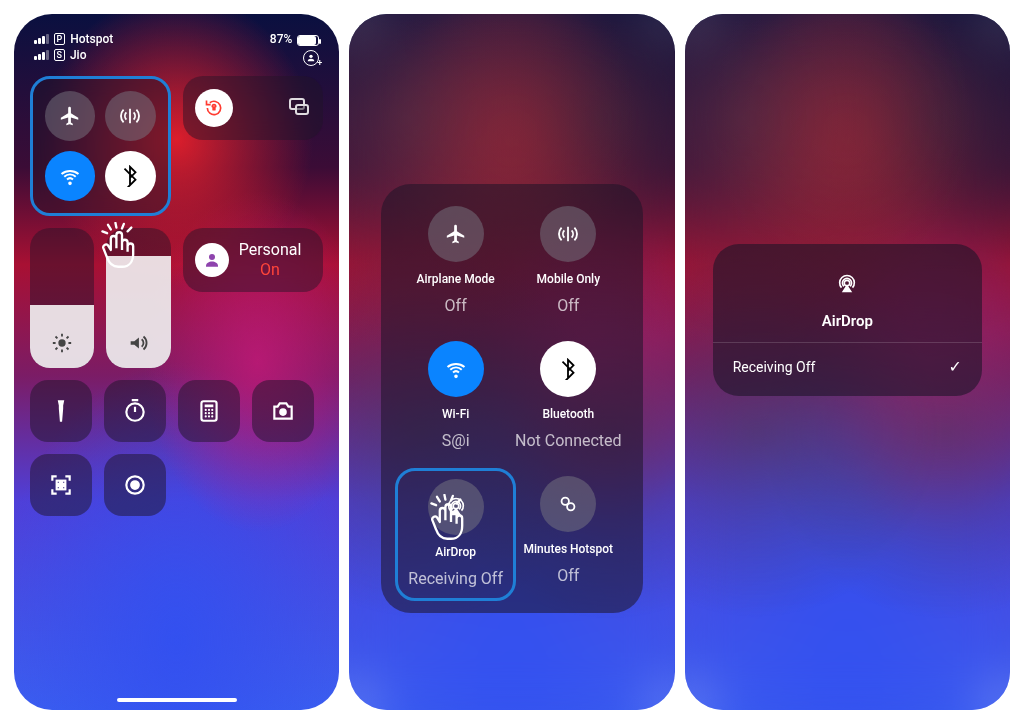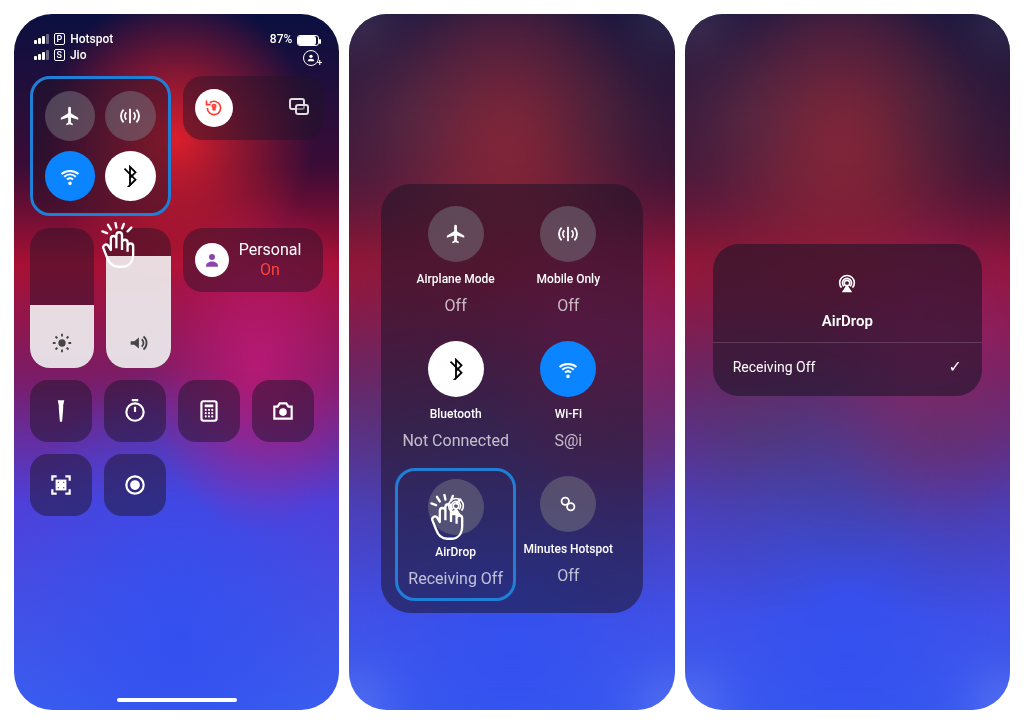--- a/index.html
+++ b/index.html
@@ -382,36 +382,36 @@
     <div class="exp-item">
       <div class="rbtn dark">
         <svg viewBox="0 0 24 24" width="24" height="24" fill="none" stroke="#fff" stroke-width="2">
             <path d="M12 4v16M8 8a6 6 0 0 0 0 8M16 8a6 6 0 0 1 0 8M5 5a10 10 0 0 0 0 14M19 5a10 10 0 0 1 0 14"></path>
           </svg>
       </div>
       <div class="lbl">Mobile Only</div>
       <div class="sub">Off</div>
     </div>
     <div class="exp-item">
+      <div class="rbtn blue">
+        <svg viewBox="0 0 24 24" width="24" height="24" fill="#fff">
+            <path d="M12 18a2 2 0 1 0 0 4 2 2 0 0 0 0-4zm-4-3a6 6 0 0 1 8 0l-1.5 1.5a4 4 0 0 0-5 0zm-3-3a10 10 0 0 1 14 0l-1.5 1.5a8 8 0 0 0-11 0zM2 9a16 16 0 0 1 20 0l-1.5 1.5a14 14 0 0 0-17 0z"></path>
+          </svg>
+      </div>
+      <div class="lbl">Wi-Fi</div>
+      <div class="sub">S@i</div>
+    </div>
+    <div class="exp-item">
       <div class="rbtn white">
         <svg viewBox="0 0 24 24" width="24" height="24" fill="none" stroke="#000" stroke-width="2">
             <path d="M12 2v20l6-6-12-12 12 12-12 12 6-6V2l6 6-6 6"></path>
           </svg>
       </div>
       <div class="lbl">Bluetooth</div>
       <div class="sub">Not Connected</div>
-    </div>
-    <div class="exp-item">
-      <div class="rbtn blue">
-        <svg viewBox="0 0 24 24" width="24" height="24" fill="#fff">
-            <path d="M12 18a2 2 0 1 0 0 4 2 2 0 0 0 0-4zm-4-3a6 6 0 0 1 8 0l-1.5 1.5a4 4 0 0 0-5 0zm-3-3a10 10 0 0 1 14 0l-1.5 1.5a8 8 0 0 0-11 0zM2 9a16 16 0 0 1 20 0l-1.5 1.5a14 14 0 0 0-17 0z"></path>
-          </svg>
-      </div>
-      <div class="lbl">Wi-Fi</div>
-      <div class="sub">S@i</div>
     </div>
     <div class="exp-item hl">
       <div class="rbtn dark">
         <svg viewBox="0 0 24 24" width="24" height="24" fill="none" stroke="#fff" stroke-width="1.8">
             <circle cx="12" cy="11" r="3"></circle>
             <path d="M6 16a8 8 0 1 1 12 0M8.5 14.5a5 5 0 1 1 7 0"></path>
             <path d="M12 14l4 6H8z" fill="#fff"></path>
           </svg>
       </div>
       <div class="lbl">AirDrop</div>

